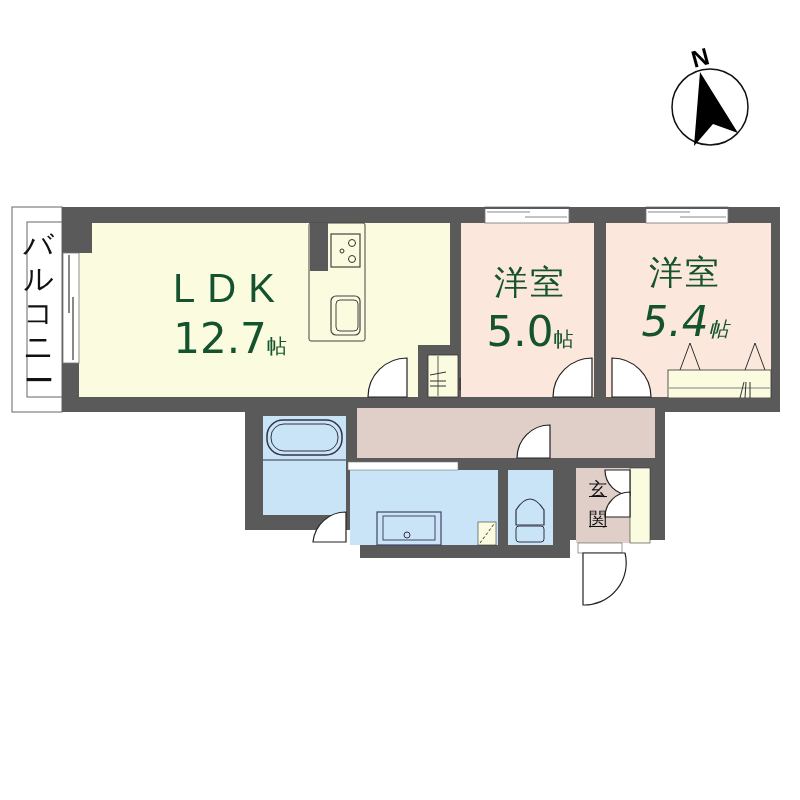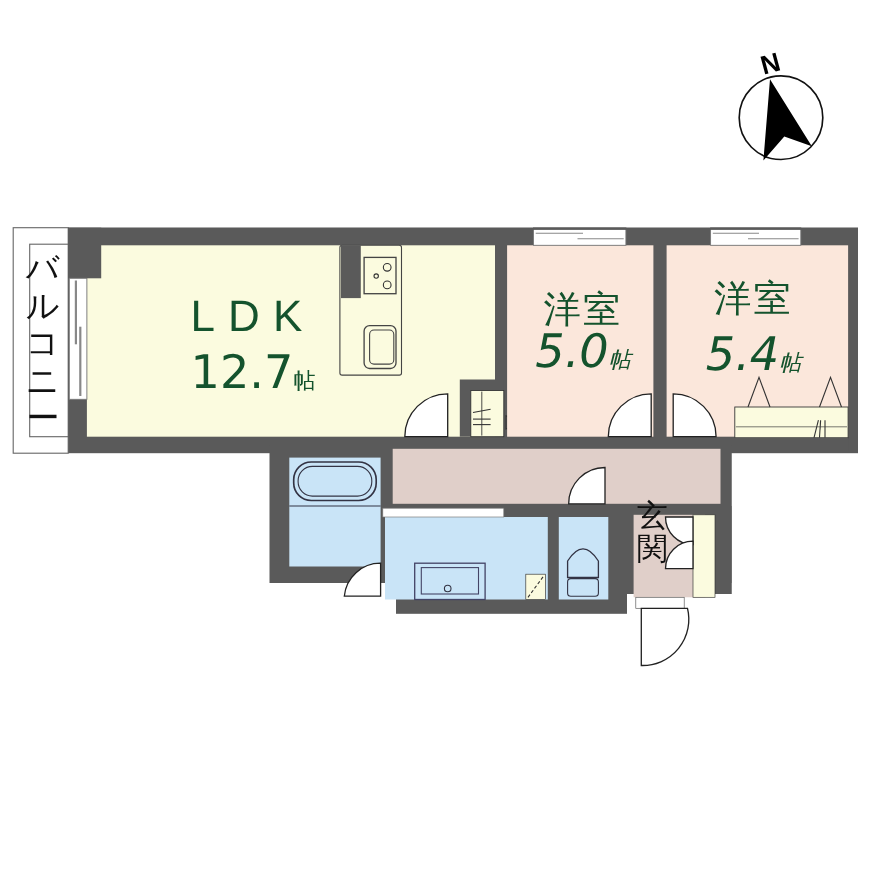--- a/index.html
+++ b/index.html
@@ -121,25 +121,25 @@
 
 <div class="label" style="left:120px;top:268px;width:220px;">
   <div class="ldk-name">LDK</div>
   <div style="margin-top:10px;">
     <span class="room-size">12.7</span><span class="unit">帖</span>
   </div>
 </div>
 
 <div class="label" style="left:470px;top:265px;width:120px;">
   <div class="room-name">洋室</div>
-  <div style="margin-top:0;font-style:italic;">
+  <div style="margin-top:12px;">
     <span class="room-size">5.0</span><span class="unit">帖</span>
   </div>
 </div>
 
 <div class="label" style="left:625px;top:255px;width:120px;">
   <div class="room-name">洋室</div>
   <div style="margin-top:12px;font-style:italic;">
     <span class="room-size">5.4</span><span class="unit">帖</span>
   </div>
 </div>
 
-<div class="vert" style="left:577px;top:454px;font-size:28px;line-height:30px;width:30px;">玄関</div>
+<div class="vert" style="left:577px;top:474px;font-size:18px;line-height:30px;width:30px;text-decoration:underline;">玄関</div>
 
 </body></html>

